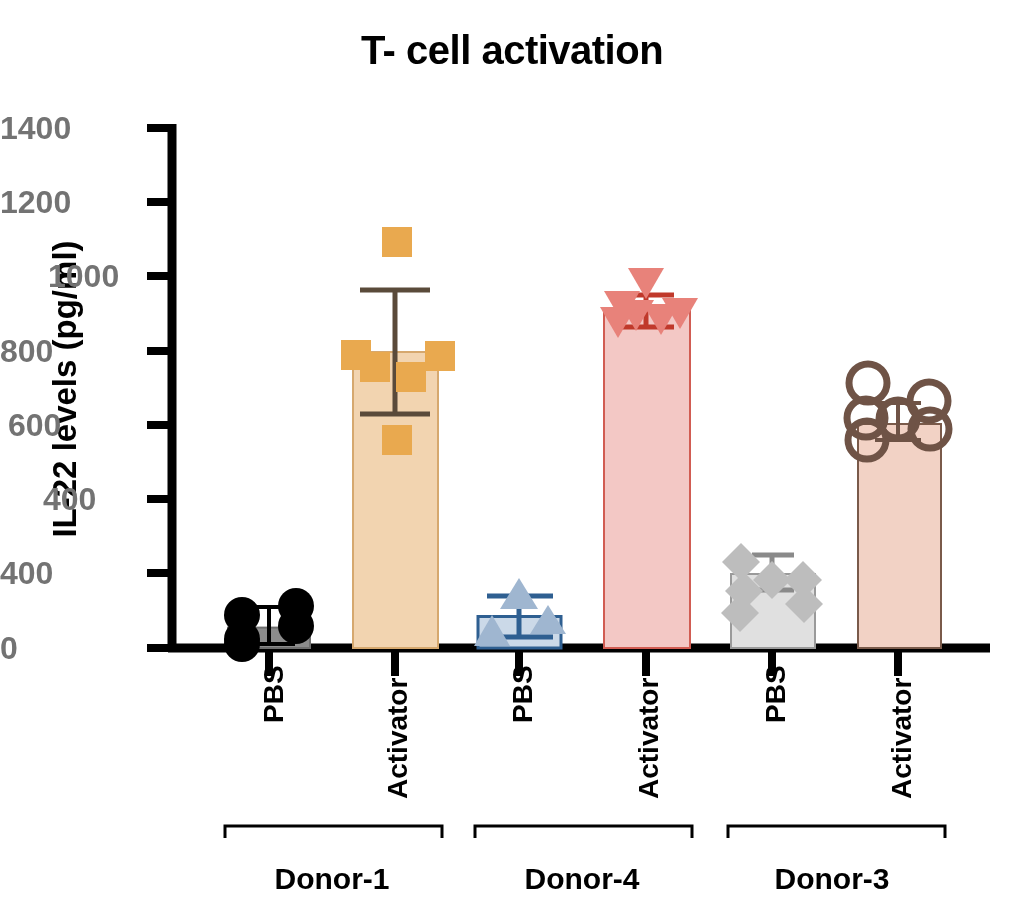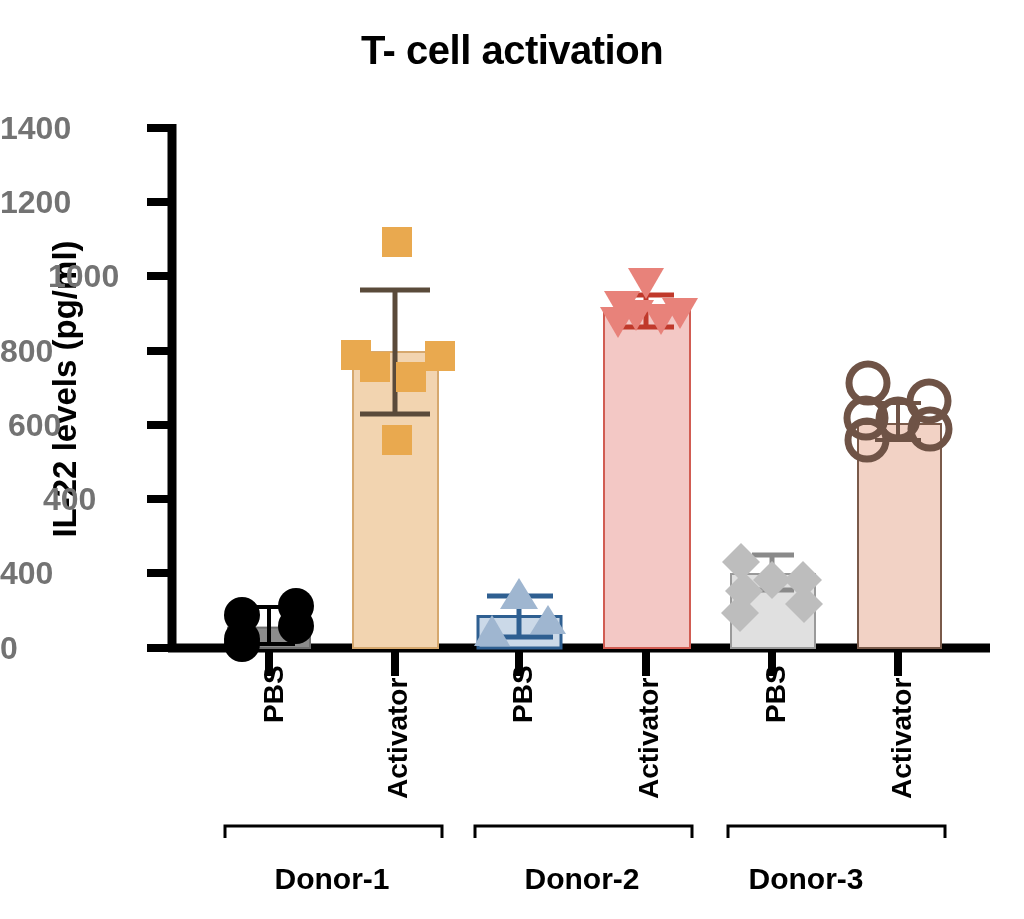--- a/index.html
+++ b/index.html
@@ -104,22 +104,22 @@
   <div class="ytick-label" style="left:0px; top:632px;">0</div>
 
   <div class="xtick-label" style="left:258px; top:723px;">PBS</div>
   <div class="xtick-label" style="left:382px; top:799px;">Activator</div>
   <div class="xtick-label" style="left:507px; top:723px;">PBS</div>
   <div class="xtick-label" style="left:633px; top:799px;">Activator</div>
   <div class="xtick-label" style="left:760px; top:723px;">PBS</div>
   <div class="xtick-label" style="left:886px; top:799px;">Activator</div>
 
   <div class="group-label" style="left:216px; width:232px;">Donor-1</div>
-  <div class="group-label" style="left:466px; width:232px;">Donor-2</div>
-  <div class="group-label" style="left:690px; width:232px;">Donor-3</div>
+  <div class="group-label" style="left:466px; width:232px;">Donor-4</div>
+  <div class="group-label" style="left:716px; width:232px;">Donor-3</div>
 
   <svg class="plot-svg" viewBox="0 0 1024 919">
     <defs></defs>
 
     <g>
       <line x1="172" y1="124" x2="172" y2="652" stroke="#000000" stroke-width="9"></line>
       <line x1="147" y1="128" x2="172" y2="128" stroke="#000000" stroke-width="8"></line>
       <line x1="147" y1="202" x2="172" y2="202" stroke="#000000" stroke-width="8"></line>
       <line x1="147" y1="276" x2="172" y2="276" stroke="#000000" stroke-width="8"></line>
       <line x1="147" y1="351" x2="172" y2="351" stroke="#000000" stroke-width="8"></line>

